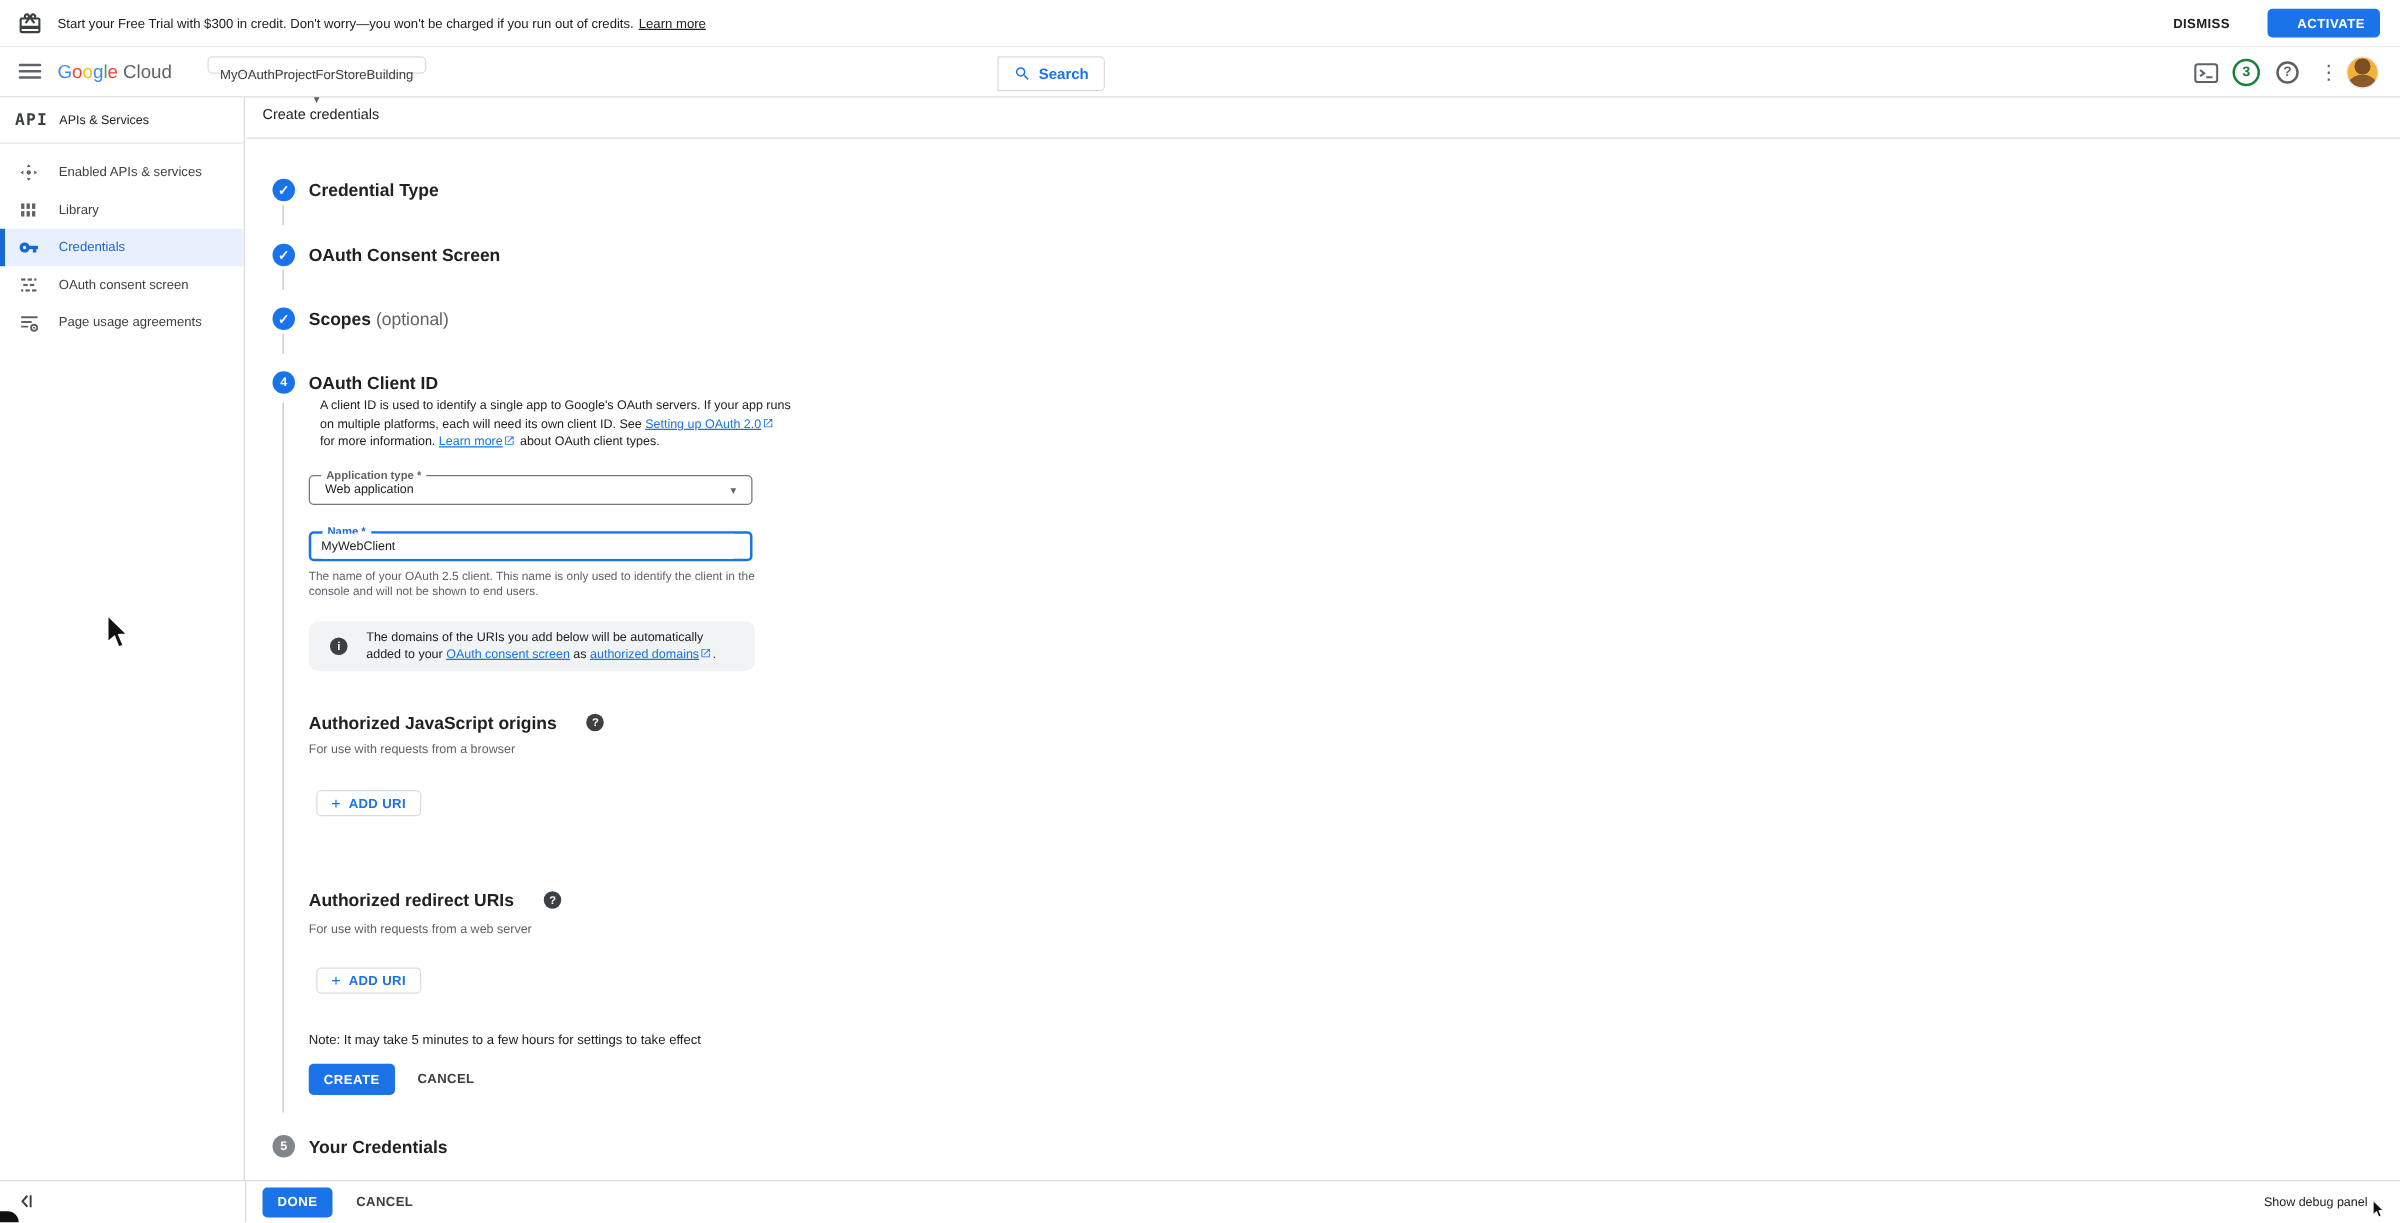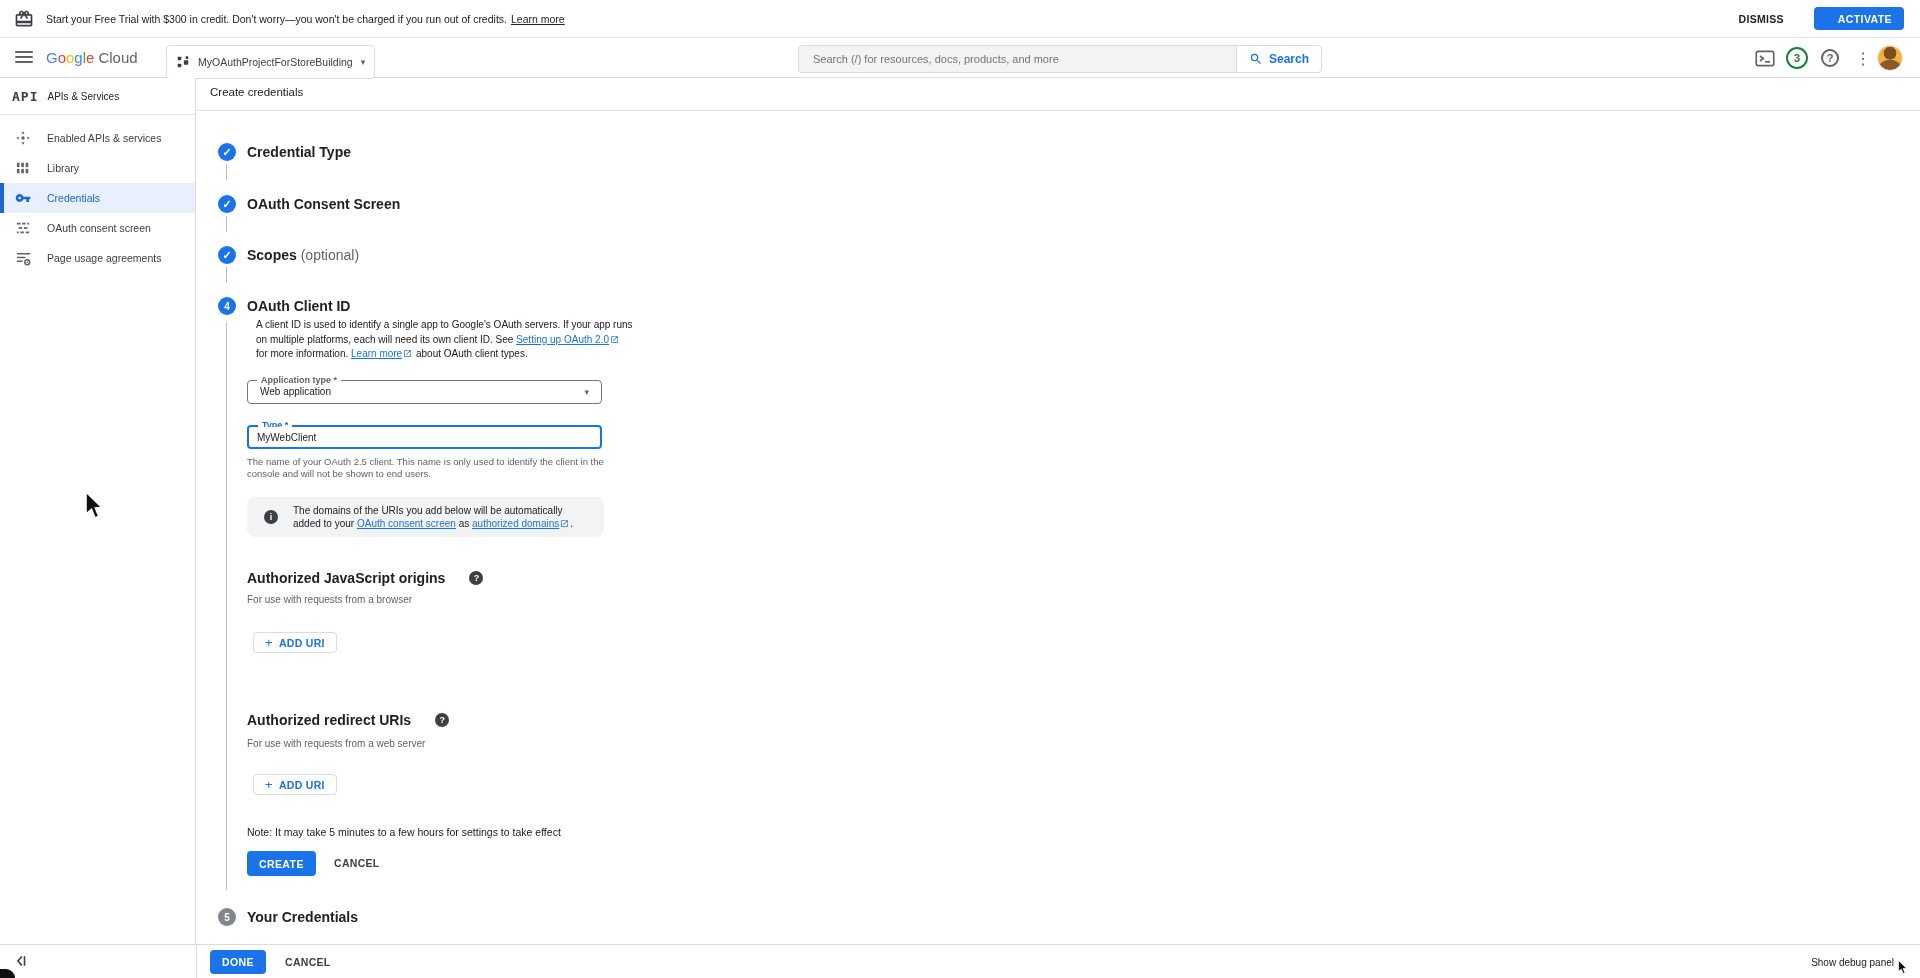--- a/index.html
+++ b/index.html
@@ -21,22 +21,22 @@
               height:23px; padding:0 12px; cursor:pointer; }
   .banner .activate { margin-right:16px;padding-left:24px; }
 
   
   .topnav { position:absolute; top:38px; left:0; right:0; height:40px; background:#fff;
             border-bottom:1px solid #dadce0; }
   .hamburger { position:absolute; left:15px; top:13px; width:18px; height:13px; cursor:pointer; }
   .hamburger i { display:block; height:2px; background:#5f6368; margin-bottom:3px; border-radius:1px; }
   .gclogo { position:absolute; left:46px; top:0; height:40px; line-height:40px; font-size:15px; }
   .gclogo .cloud { color:#5f6368; margin-left:4px; }
-  .projsel { position:absolute; left:166px; top:7px; height:34px; border:1px solid #dadce0;
-             border-radius:4px; display:flex; align-items:center; padding:0 9px; gap:8px; cursor:pointer; background:#fff; }
+  .projsel { position:absolute; left:166px; top:7px; height:14px; border:1px solid #dadce0;
+             border-radius:4px; display:flex; align-items:center; padding:0 9px; gap:8px; cursor:pointer; background:#fff;flex-direction:column; }
   .projsel .pname { font-size:10.5px; color:#3c4043; }
   .caret { font-size:9px; color:#5f6368; }
   .searchwrap { position:absolute; left:798px; top:7px; width:524px; height:28px; display:flex; }
   .searchwrap input { flex:1; background:#f1f3f4; border:1px solid #dadce0; border-right:none;
              border-radius:4px 0 0 4px; padding:0 14px; font-family:inherit; font-size:11px; color:#5f6368; outline:none; }
   .searchbtn { width:86px; background:#fff; border:1px solid #dadce0; border-radius:0 4px 4px 0;
              display:flex; align-items:center; justify-content:center; gap:6px;
              color:#1a73e8; font-size:12px; font-weight:700; cursor:pointer; font-family:inherit; }
   .navic { position:absolute; top:0; height:40px; display:flex; align-items:center; cursor:pointer; }
   .circ-badge { width:22px; height:22px; border-radius:50%; border:2px solid #188038; color:#188038;
@@ -157,21 +157,20 @@
       <svg width="14" height="14" viewBox="0 0 16 16" fill="#3c4043">
         <rect x="2" y="2" width="4" height="4" rx="0.5"></rect>
           <rect x="2" y="10" width="4" height="4" rx="0.5"></rect>
         <rect x="9" y="6" width="5" height="5" rx="0.5"></rect>
           <rect x="11" y="1.5" width="3" height="3" rx="0.5"></rect>
       </svg>
       <span class="pname">MyOAuthProjectForStoreBuilding</span>
       <span class="caret">▾</span>
     </div>
     <div class="searchwrap">
-      <input placeholder="Search (/) for resources, docs, products, and more" style="">
       <button class="searchbtn">
         <svg width="14" height="14" viewBox="0 0 24 24" fill="#1a73e8">
           <path d="M15.5 14h-.79l-.28-.27A6.47 6.47 0 0 0 16 9.5 6.5 6.5 0 1 0 9.5 16c1.61 0 3.09-.59 4.23-1.57l.27.28v.79l5 4.99L20.49 19l-4.99-5zm-6 0C7 14 5 12 5 9.5S7 5 9.5 5 14 7 14 9.5 12 14 9.5 14z"></path>
         </svg>
         <span>Search</span>
       </button>
     </div>
     <div class="navic" style="left:1755px">
       <svg width="20" height="17" viewBox="0 0 24 20" fill="none" stroke="#5f6368" stroke-width="2">
         <rect x="1.5" y="1.5" width="21" height="17" rx="2.5"></rect>
@@ -284,21 +283,21 @@
       </svg><span> about OAuth client types.</span>
   </div>
 
   <div class="field select-field">
     <span class="flabel">Application type *</span>
     <span class="fvalue">Web application</span>
     <span class="caret">▾</span>
   </div>
 
   <div class="field name-field">
-    <span class="flabel">Type *</span>
+    <span class="flabel">Name *</span>
     <input value="MyWebClient" style="">
   </div>
   <div class="helper">The name of your OAuth 2.5 client. This name is only used to identify the client in the console and will not be shown to end users.</div>
 
   <div class="infobox">
     <i class="iicon">i</i>
     <div class="itext">
       <span>The domains of the URIs you add below will be automatically added to your </span><a class="link">OAuth consent screen</a><span> as </span><a class="link">authorized domains</a><svg class="extlink" width="9" height="9" viewBox="0 0 24 24" fill="#1a73e8">
           <path d="M19 19H5V5h7V3H5a2 2 0 0 0-2 2v14a2 2 0 0 0 2 2h14c1.1 0 2-.9 2-2v-7h-2v7zM14 3v2h3.59l-9.83 9.83 1.41 1.41L19 6.41V10h2V3h-7z"></path>
         </svg><span>.</span>

